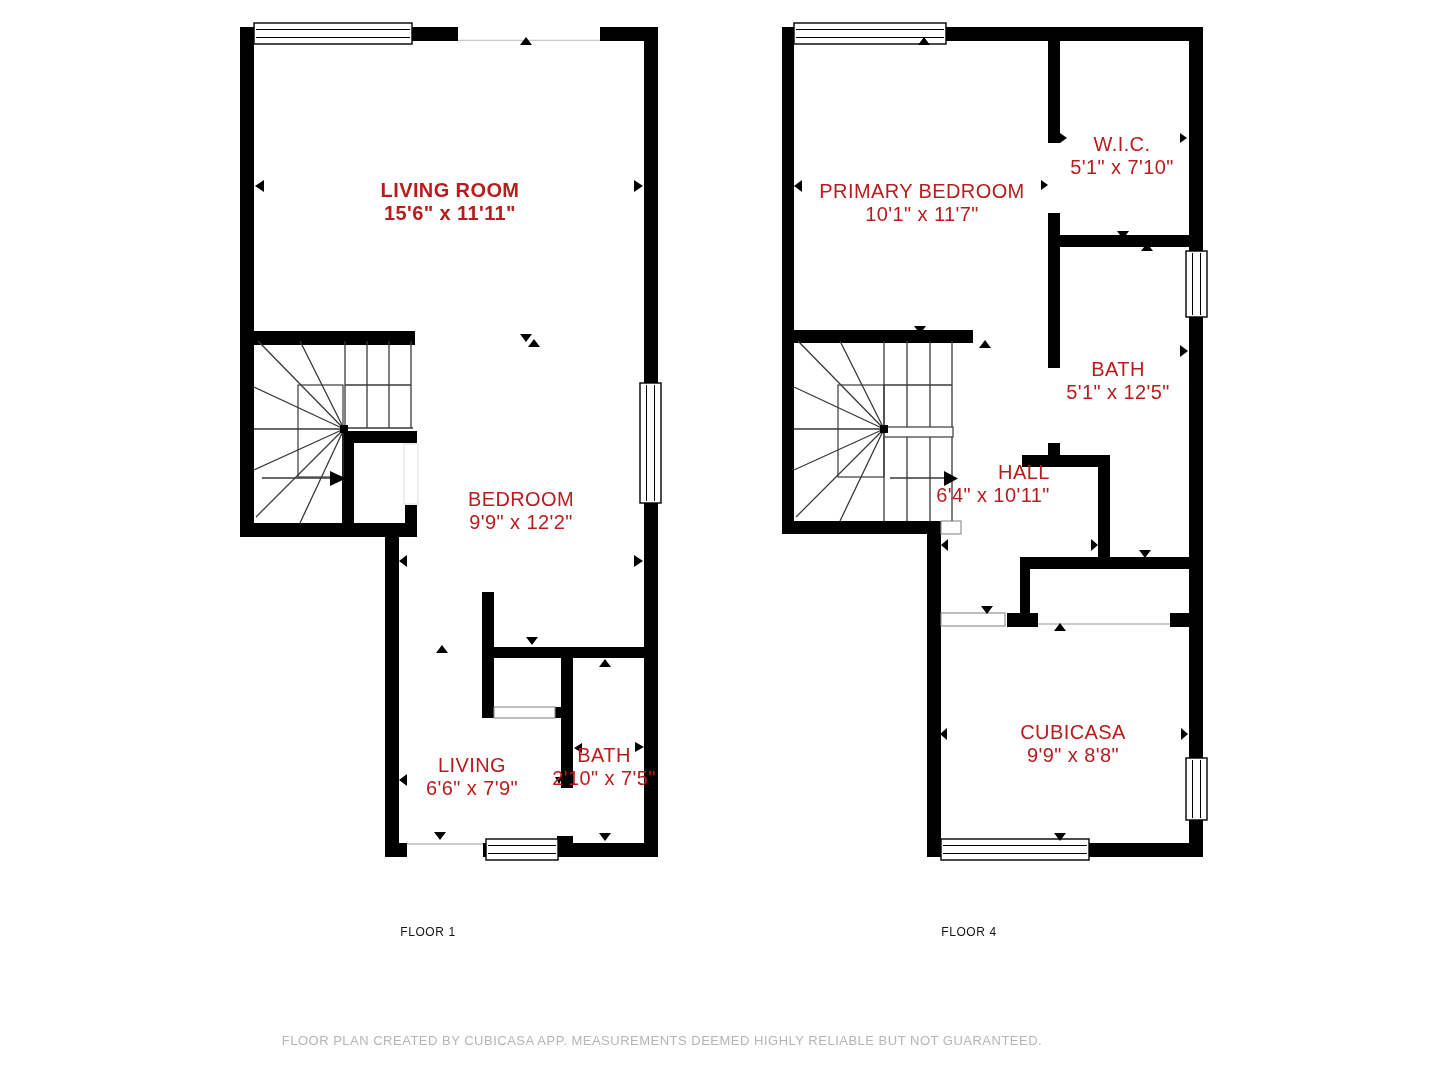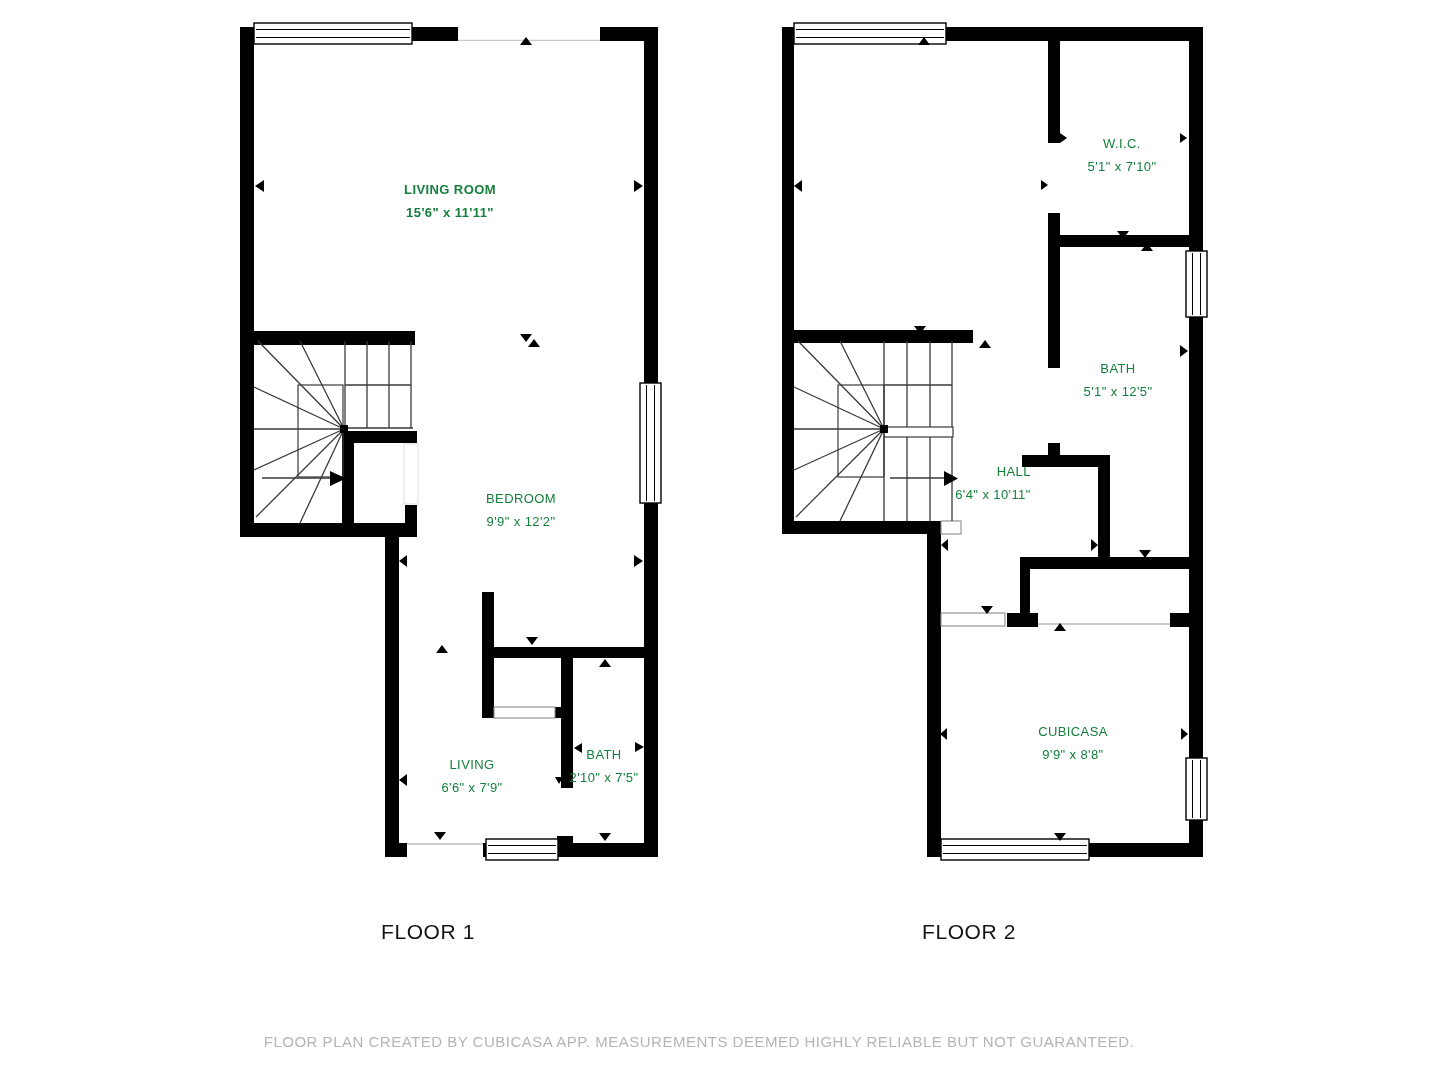--- a/index.html
+++ b/index.html
@@ -10,42 +10,41 @@
     position:relative;
     overflow:hidden;
   }
   #stage{position:absolute;left:0;top:0;width:1440px;height:1080px;}
   #plan-svg{position:absolute;left:0;top:0;}
   .room-label{
     position:absolute;
     transform:translate(-50%,-50%);
     text-align:center;
     white-space:nowrap;
-    color:#15803d;
-    font-size:13px;
+    color:#b91c1c;
+    font-size:20px;
     line-height:22.5px;
     letter-spacing:0.4px;
   }
   .floor-label{
     position:absolute;
     transform:translate(-50%,-50%);
-    font-size:21px;
+    font-size:12px;
     letter-spacing:0.6px;
     color:#141414;
     white-space:nowrap;
   }
   .footer-note{
     position:absolute;
     left:0;top:1033px;width:1324px;
     text-align:center;
-    font-size:15px;
+    font-size:13px;
     letter-spacing:0.5px;
     color:#b5b5b5;
     white-space:nowrap;
-    margin-left:37px;
   }
   .wall{fill:#000000;}
   .win{fill:#ffffff;stroke:#000000;stroke-width:1.4;}
   .winline{stroke:#000000;stroke-width:1;fill:none;}
   .stair{stroke:#3a3a3a;stroke-width:1.3;fill:none;}
   .stair-rect{fill:none;stroke:#3a3a3a;stroke-width:1.2;}
   .landing{fill:#ffffff;stroke:#3a3a3a;stroke-width:1.2;}
   .threshold{fill:#ffffff;stroke:#8a8a8a;stroke-width:1.1;}
   .thinline{stroke:#9a9a9a;stroke-width:1.1;fill:none;}
   .gapline{stroke:#c9c9c9;stroke-width:1.2;fill:none;}
@@ -215,35 +214,39 @@
   </div>
   <div class="room-label" style="left:472px;top:776px;">
     <div>LIVING</div>
     <div>6'6" x 7'9"</div>
   </div>
   <div class="room-label" style="left:604px;top:766px;">
     <div>BATH</div>
     <div>2'10" x 7'5"</div>
   </div>
 
+  <div class="room-label" style="left:922px;top:202px;">
+    <div>PRIMARY BEDROOM</div>
+    <div>10'1" x 11'7"</div>
+  </div>
   <div class="room-label" style="left:1122px;top:155px;">
     <div>W.I.C.</div>
     <div>5'1" x 7'10"</div>
   </div>
   <div class="room-label" style="left:1118px;top:380px;">
     <div>BATH</div>
     <div>5'1" x 12'5"</div>
   </div>
   <div class="room-label" style="left:993px;top:483px;text-align:right;">
     <div>HALL</div>
     <div>6'4" x 10'11"</div>
   </div>
   <div class="room-label" style="left:1073px;top:743px;">
     <div>CUBICASA</div>
     <div>9'9" x 8'8"</div>
   </div>
 
   <div class="floor-label" style="left:428px;top:932px;">FLOOR 1</div>
-  <div class="floor-label" style="left:969px;top:932px;">FLOOR 2</div>
+  <div class="floor-label" style="left:969px;top:932px;">FLOOR 4</div>
 
   <div class="footer-note">FLOOR PLAN CREATED BY CUBICASA APP. MEASUREMENTS DEEMED HIGHLY RELIABLE BUT NOT GUARANTEED.</div>
 
 </div>
 
 </body></html>

